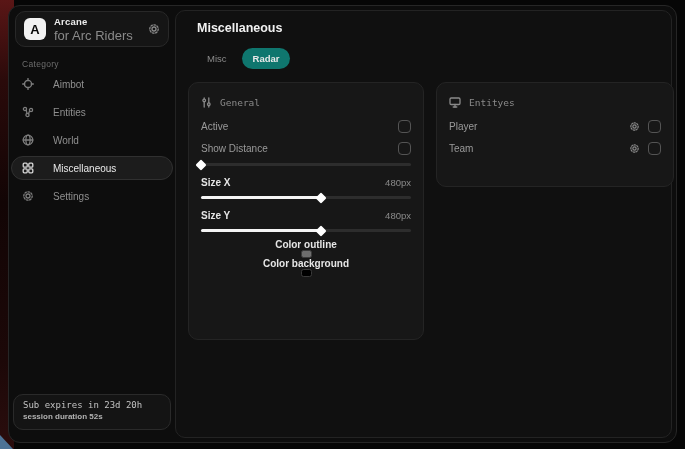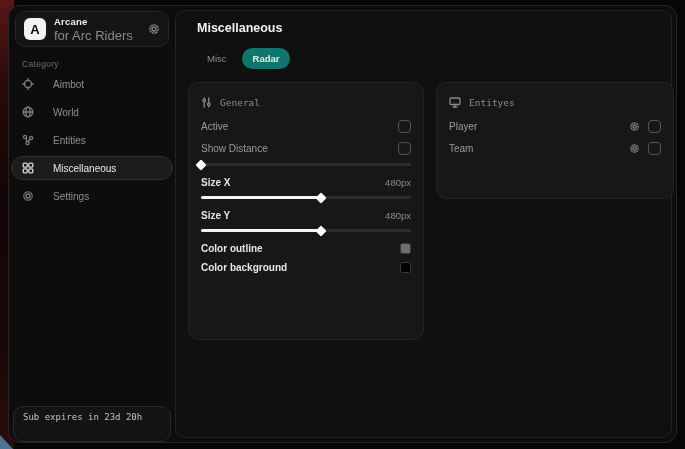--- a/index.html
+++ b/index.html
@@ -43,21 +43,21 @@
   .nav { position:absolute; left:2px; top:66px; right:2px; }
   .nav-item {
     height:24px; margin-bottom:4px; display:flex; align-items:center; gap:19px;
     padding:0 10px; border-radius:13px; border:1px solid transparent;
     color:#8f8f8f; font-size:10px; cursor:default;
   }
   .nav-item .ni-icon { display:flex; color:#7d7d7d; }
   .nav-item.active { background:#1c1c1c; border-color:#303030; color:#e8e8e8; }
   .nav-item.active .ni-icon { color:#d8d8d8; }
   .status {
-    position:absolute; left:4px; right:4px; bottom:0; height:36px;
+    position:absolute; left:4px; right:4px; bottom:12px; height:36px;
     background:#141414; border:1px solid #2a2a2a; border-radius:10px;
     padding:5px 9px;
   }
   .status-l1 { font-family:"DejaVu Sans Mono", monospace; font-size:9px; color:#c3c3c3; white-space:nowrap; }
   .status-l2 { font-size:8px; font-weight:700; color:#b3b3b3; margin-top:2px; }
   
   .main {
     position:absolute; left:166px; top:4px; right:4px; bottom:4px;
     background:#101010; border:1px solid #232323; border-radius:10px;
   }
@@ -65,21 +65,21 @@
   .tabs { position:absolute; left:20px; top:37px; display:flex; gap:4px; }
   .tab {
     font-size:9.5px; color:#8a8a8a; padding:5px 11px; border-radius:13px; cursor:default;
   }
   .tab.active { background:#0f766e; color:#e9e9e9; font-weight:600; }
   .card {
     position:absolute; background:#171717; border:1px solid #242424; border-radius:10px;
     padding:9px 12px 8px 12px;
   }
   .card-general  { left:12px;  top:71px; width:236px; height:258px; }
-  .card-entities { left:260px; top:71px; width:238px; height:117px; }
+  .card-entities { left:260px; top:71px; width:238px; height:105px; }
   .card-head {
     display:flex; align-items:center; gap:8px; height:20px; margin-bottom:3px;
     font-family:"DejaVu Sans Mono", monospace; font-size:9.5px; color:#8a8a8a;
   }
   .card-head .ch-icon { display:flex; color:#8a8a8a; }
   .row { display:flex; align-items:center; justify-content:space-between; height:22px; }
   .row .lbl { font-size:10px; color:#9a9a9a; }
   .row .lbl.bright { color:#e6e6e6; font-weight:600; }
   .row .val { font-size:9.5px; color:#8b8b8b; }
   .checkbox {
@@ -89,21 +89,21 @@
   .slider-group { margin-bottom:3px; }
   .slider-track {
     position:relative; height:3px; background:#2d2d2d; border-radius:2px;
     margin:4px 0 7px 0; cursor:default;
   }
   .slider-fill { position:absolute; left:0; top:0; bottom:0; background:#f4f4f4; border-radius:2px; }
   .slider-thumb {
     position:absolute; top:-2.5px; width:8px; height:8px; background:#ffffff;
     transform:rotate(45deg); border-radius:1.5px;
   }
-  .color-row { height:19px; }
+  .color-row { height:19px;flex-direction:column; }
   .swatch { width:11px; height:11px; border-radius:2.5px; border:1px solid #3a3a3a; cursor:default; }
   .ent-row { height:22px; display:flex; align-items:center; }
   .ent-row .lbl { font-size:10px; color:#9a9a9a; }
   .ent-right { margin-left:auto; display:flex; align-items:center; gap:8px; }
   .ent-gear { display:flex; color:#8a8a8a; cursor:default; }
   svg { display:block; }
 </style>
 </head>
 <body>
 
@@ -136,39 +136,39 @@
               <line x1="6" y1="9.2" x2="6" y2="11.4"></line>
               <line x1="0.6" y1="6" x2="2.8" y2="6"></line>
               <line x1="9.2" y1="6" x2="11.4" y2="6"></line>
             </svg>
           </span>
           <span>Aimbot</span>
         </div>
         <div class="nav-item">
           <span class="ni-icon">
             <svg width="12" height="12" viewBox="0 0 12 12" fill="none" stroke="currentColor" stroke-width="1.3" stroke-linecap="round">
-              <circle cx="6" cy="6" r="4.8"></circle>
-              <line x1="1.2" y1="6" x2="10.8" y2="6"></line>
-              <ellipse cx="6" cy="6" rx="2.1" ry="4.8"></ellipse>
-            </svg>
-          </span>
-          <span>World</span>
-        </div>
-        <div class="nav-item">
-          <span class="ni-icon">
-            <svg width="12" height="12" viewBox="0 0 12 12" fill="none" stroke="currentColor" stroke-width="1.3" stroke-linecap="round">
               <circle cx="3" cy="3" r="1.6"></circle>
               <circle cx="9" cy="4" r="1.6"></circle>
               <circle cx="5.5" cy="9" r="1.6"></circle>
               <line x1="4.2" y1="4.2" x2="5" y2="7.6"></line>
               <line x1="7.6" y1="5" x2="6.5" y2="7.8"></line>
             </svg>
           </span>
           <span>Entities</span>
         </div>
+        <div class="nav-item">
+          <span class="ni-icon">
+            <svg width="12" height="12" viewBox="0 0 12 12" fill="none" stroke="currentColor" stroke-width="1.3" stroke-linecap="round">
+              <circle cx="6" cy="6" r="4.8"></circle>
+              <line x1="1.2" y1="6" x2="10.8" y2="6"></line>
+              <ellipse cx="6" cy="6" rx="2.1" ry="4.8"></ellipse>
+            </svg>
+          </span>
+          <span>World</span>
+        </div>
         <div class="nav-item active">
           <span class="ni-icon">
             <svg width="12" height="12" viewBox="0 0 12 12" fill="none" stroke="currentColor" stroke-width="1.3" stroke-linecap="round">
               <rect x="1.2" y="1.2" width="4" height="4" rx="1"></rect>
               <rect x="6.8" y="1.2" width="4" height="4" rx="1"></rect>
               <rect x="1.2" y="6.8" width="4" height="4" rx="1"></rect>
               <rect x="6.8" y="6.8" width="4" height="4" rx="1"></rect>
             </svg>
           </span>
           <span>Miscellaneous</span>
@@ -178,20 +178,21 @@
             <svg width="12" height="12" viewBox="0 0 12 12" fill="none" stroke="currentColor" stroke-width="1.3" stroke-linecap="round">
               <circle cx="6" cy="6" r="2"></circle>
               <circle cx="6" cy="6" r="4.2" stroke-dasharray="1.6 1.6"></circle>
             </svg>
           </span>
           <span>Settings</span>
         </div>
       </nav>
     <div class="status">
       <div class="status-l1">Sub expires in 23d 20h</div>
+      <div class="status-l2">session duration 52s</div>
     </div>
   </aside>
 
   <main class="main">
     <div class="page-title">Miscellaneous</div>
     <div class="tabs" id="tabs">
         <div class="tab">Misc</div>
         <div class="tab active">Radar</div>
       </div>
 

